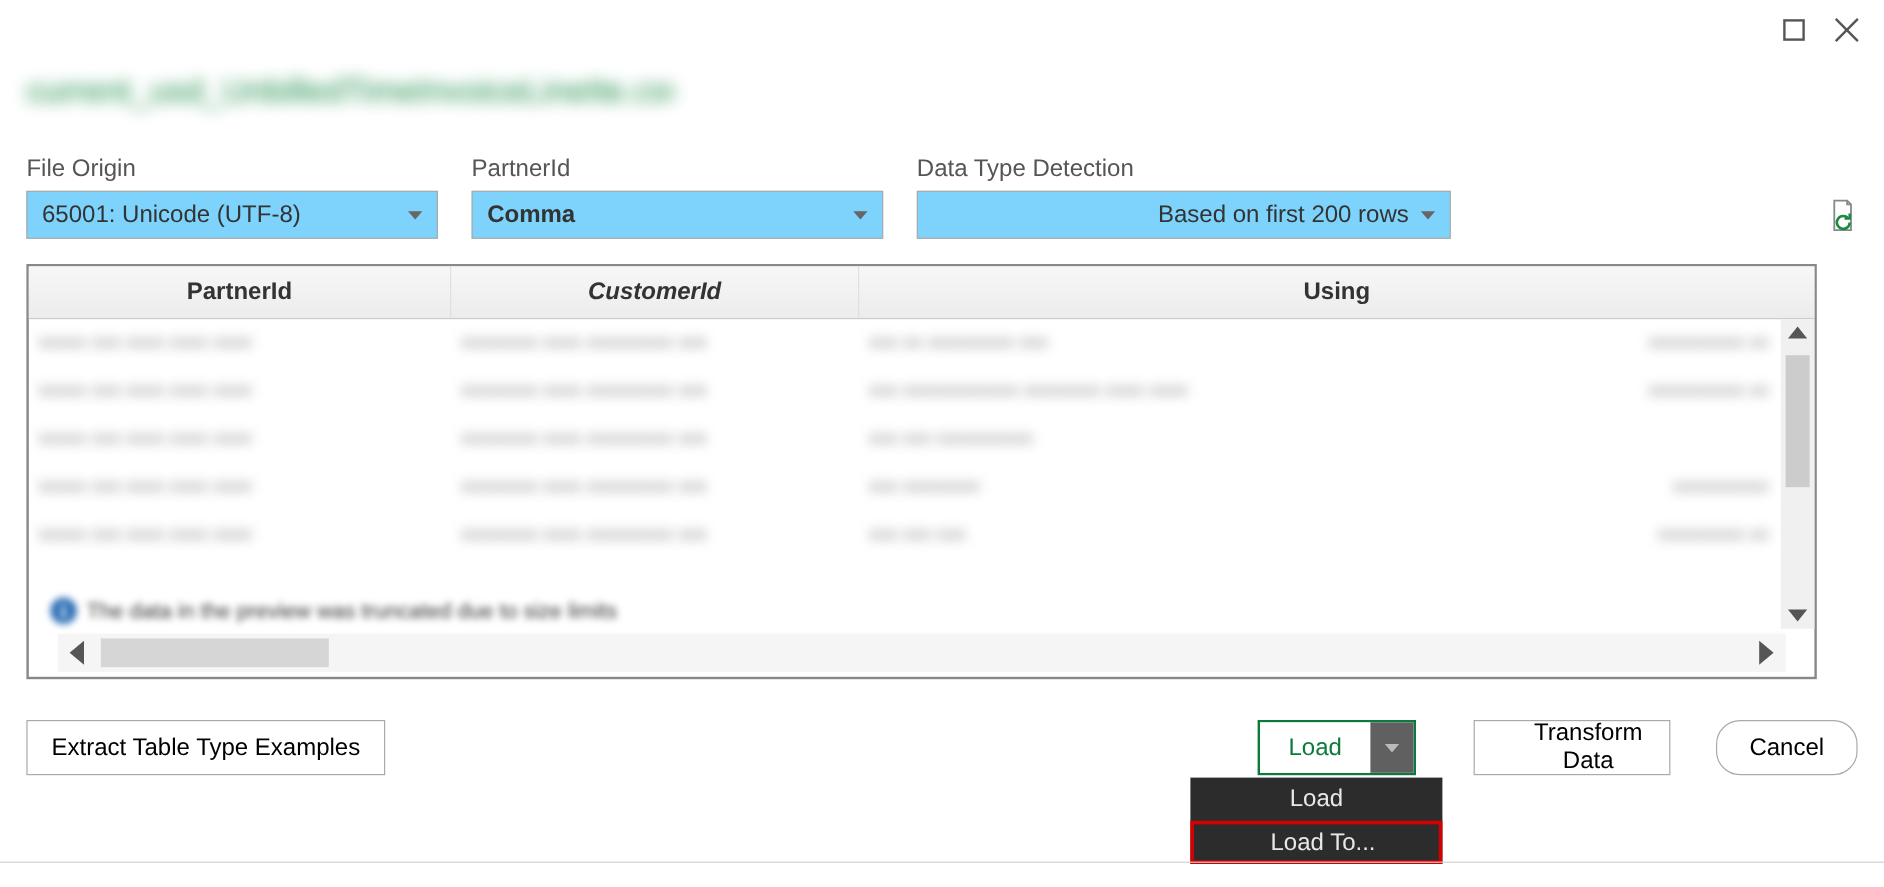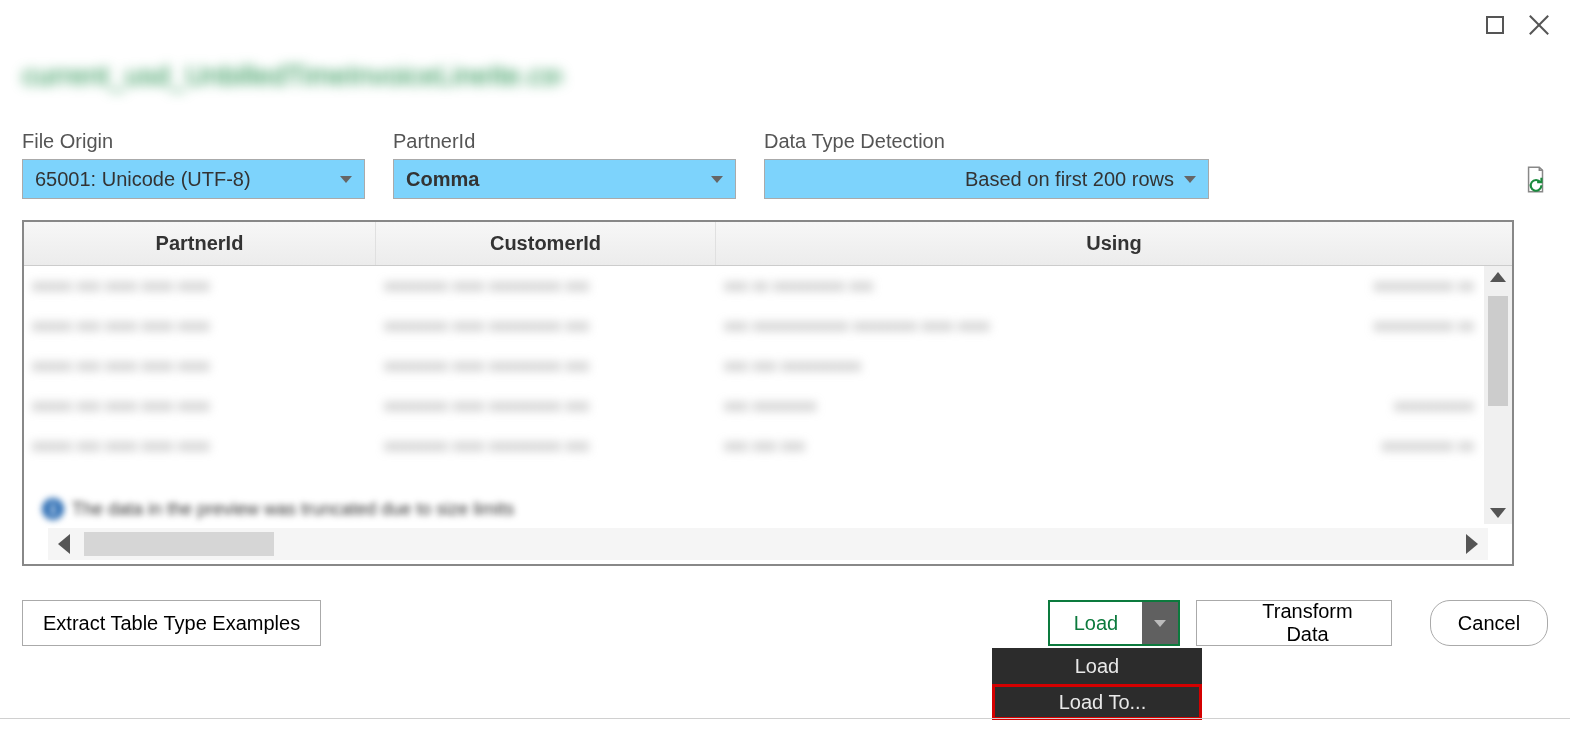--- a/index.html
+++ b/index.html
@@ -114,21 +114,21 @@
     font-weight: 600;
     color: #333;
     font-size: 20px;
     border-bottom: 1px solid #ccc;
   }
   .preview-header div {
     display: flex; align-items: center; justify-content: center;
     border-right: 1px solid #e0e0e0;
   }
   .col-partner { width: 352px; }
-  .col-cust    { width: 340px; }
+  .col-cust    { width: 340px; font-style: italic; }
   .col-cname   { width: 570px; }
   .col-custom  { flex: 1; border-right: none !important; }
 
   .preview-rows {
     flex: 1;
     position: relative;
     height: 240px;
     overflow: hidden;
   }
   .row-blur {
@@ -221,21 +221,21 @@
     background: #fff;
     border: 1px solid #aaa;
     font-size: 20px;
     cursor: pointer;
     display: inline-flex;
     align-items: center;
     justify-content: center;
   }
   .btn-extract { position: absolute; left: 0; }
   .btn-cancel  { position: absolute; right: 0; width: 118px; border-radius: 20px; }
-  .btn-transform { position: absolute; right: 156px; width: 196px; padding-left: 47px; }
+  .btn-transform { position: absolute; right: 156px; width: 164px; padding-left: 47px; }
   .btn-load-group {
     position: absolute;
     right: 368px;
     display: flex;
     height: 46px;
     border: 2px solid #0c7a3d;
   }
   .btn-load {
     width: 92px;
     display: flex; align-items: center; justify-content: center;

